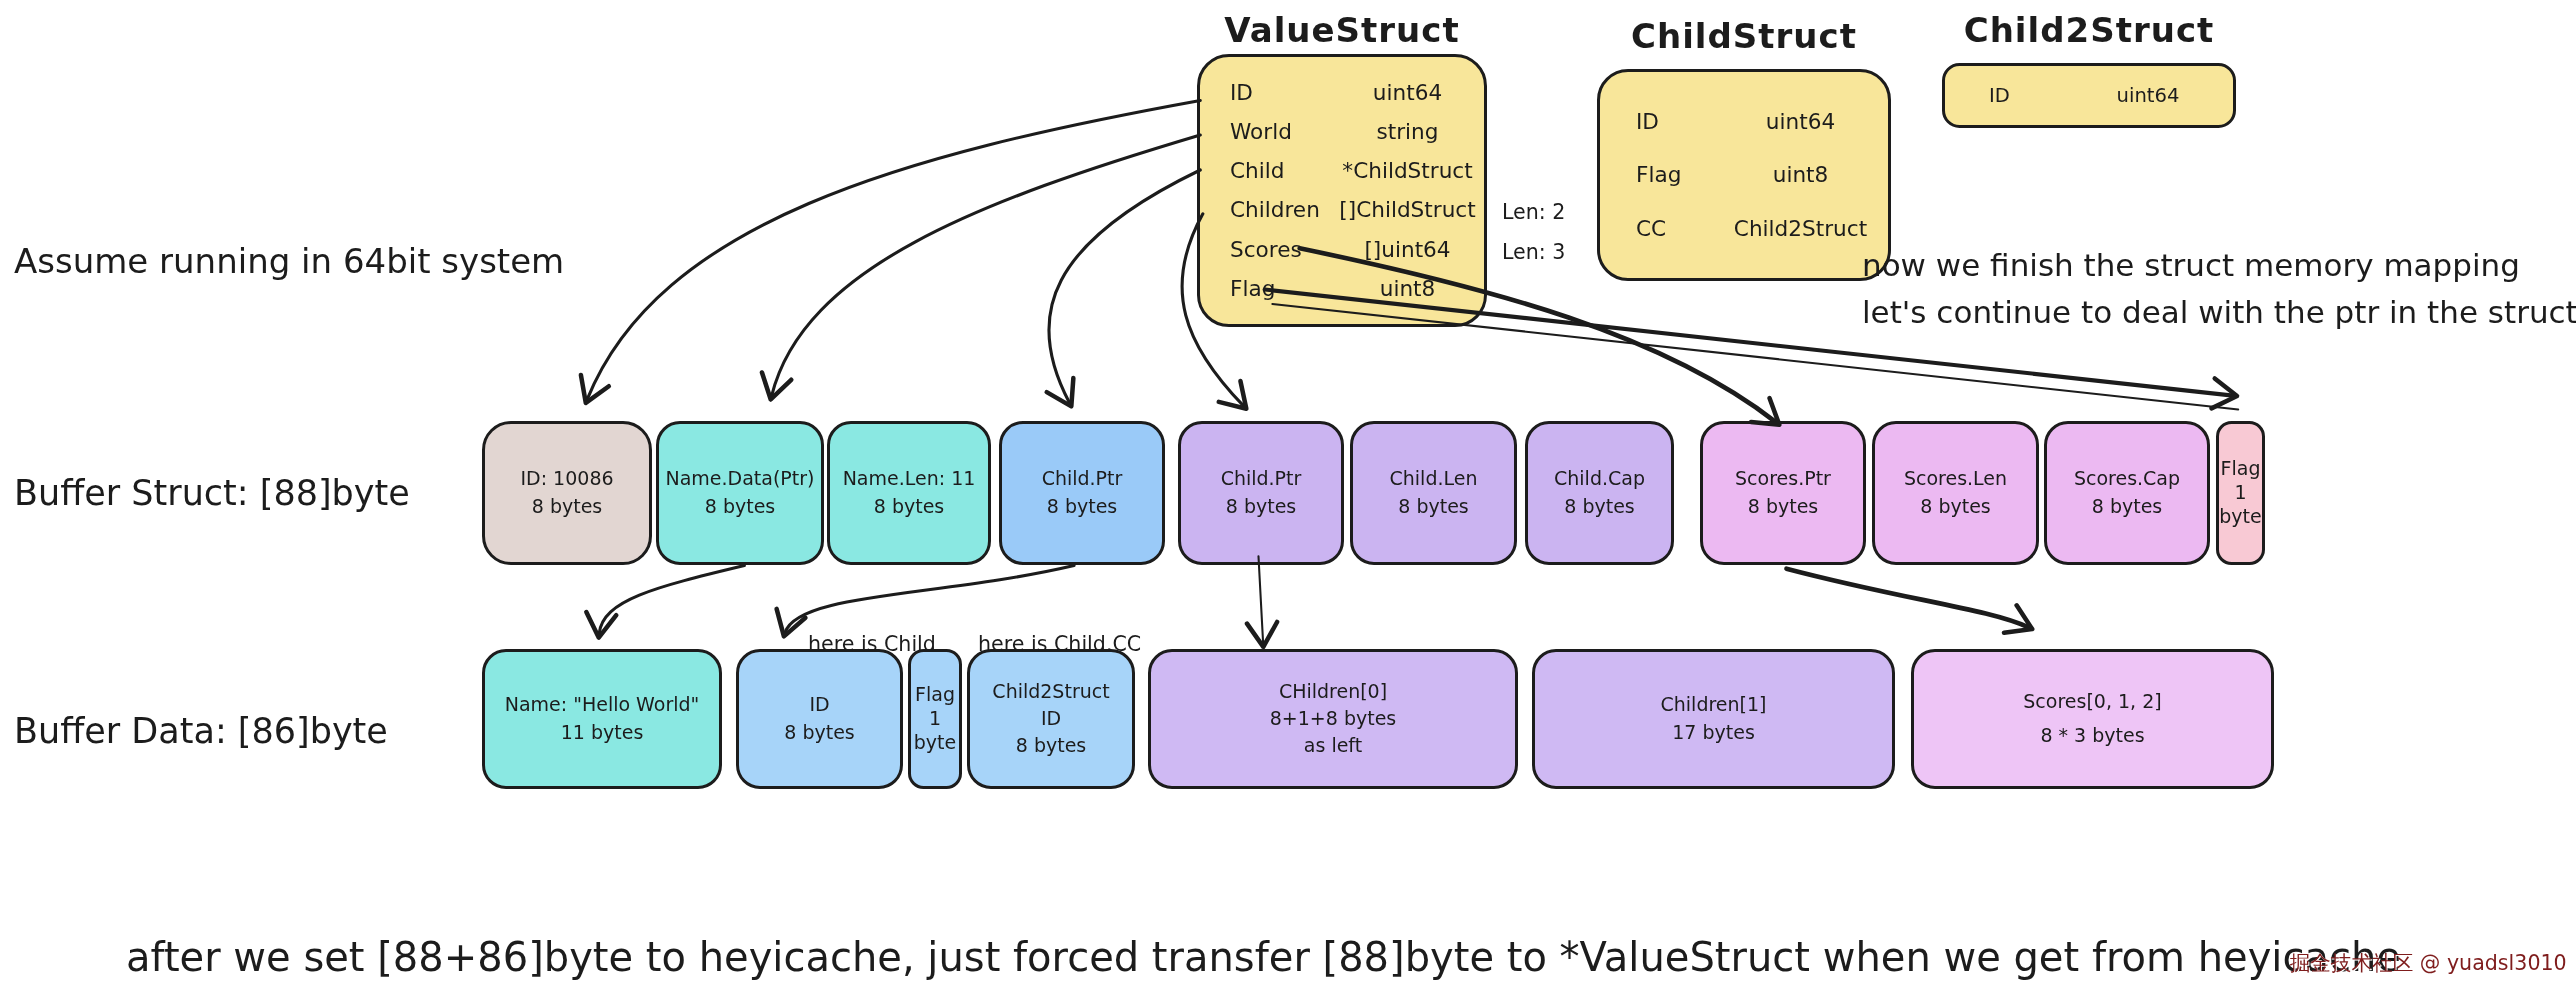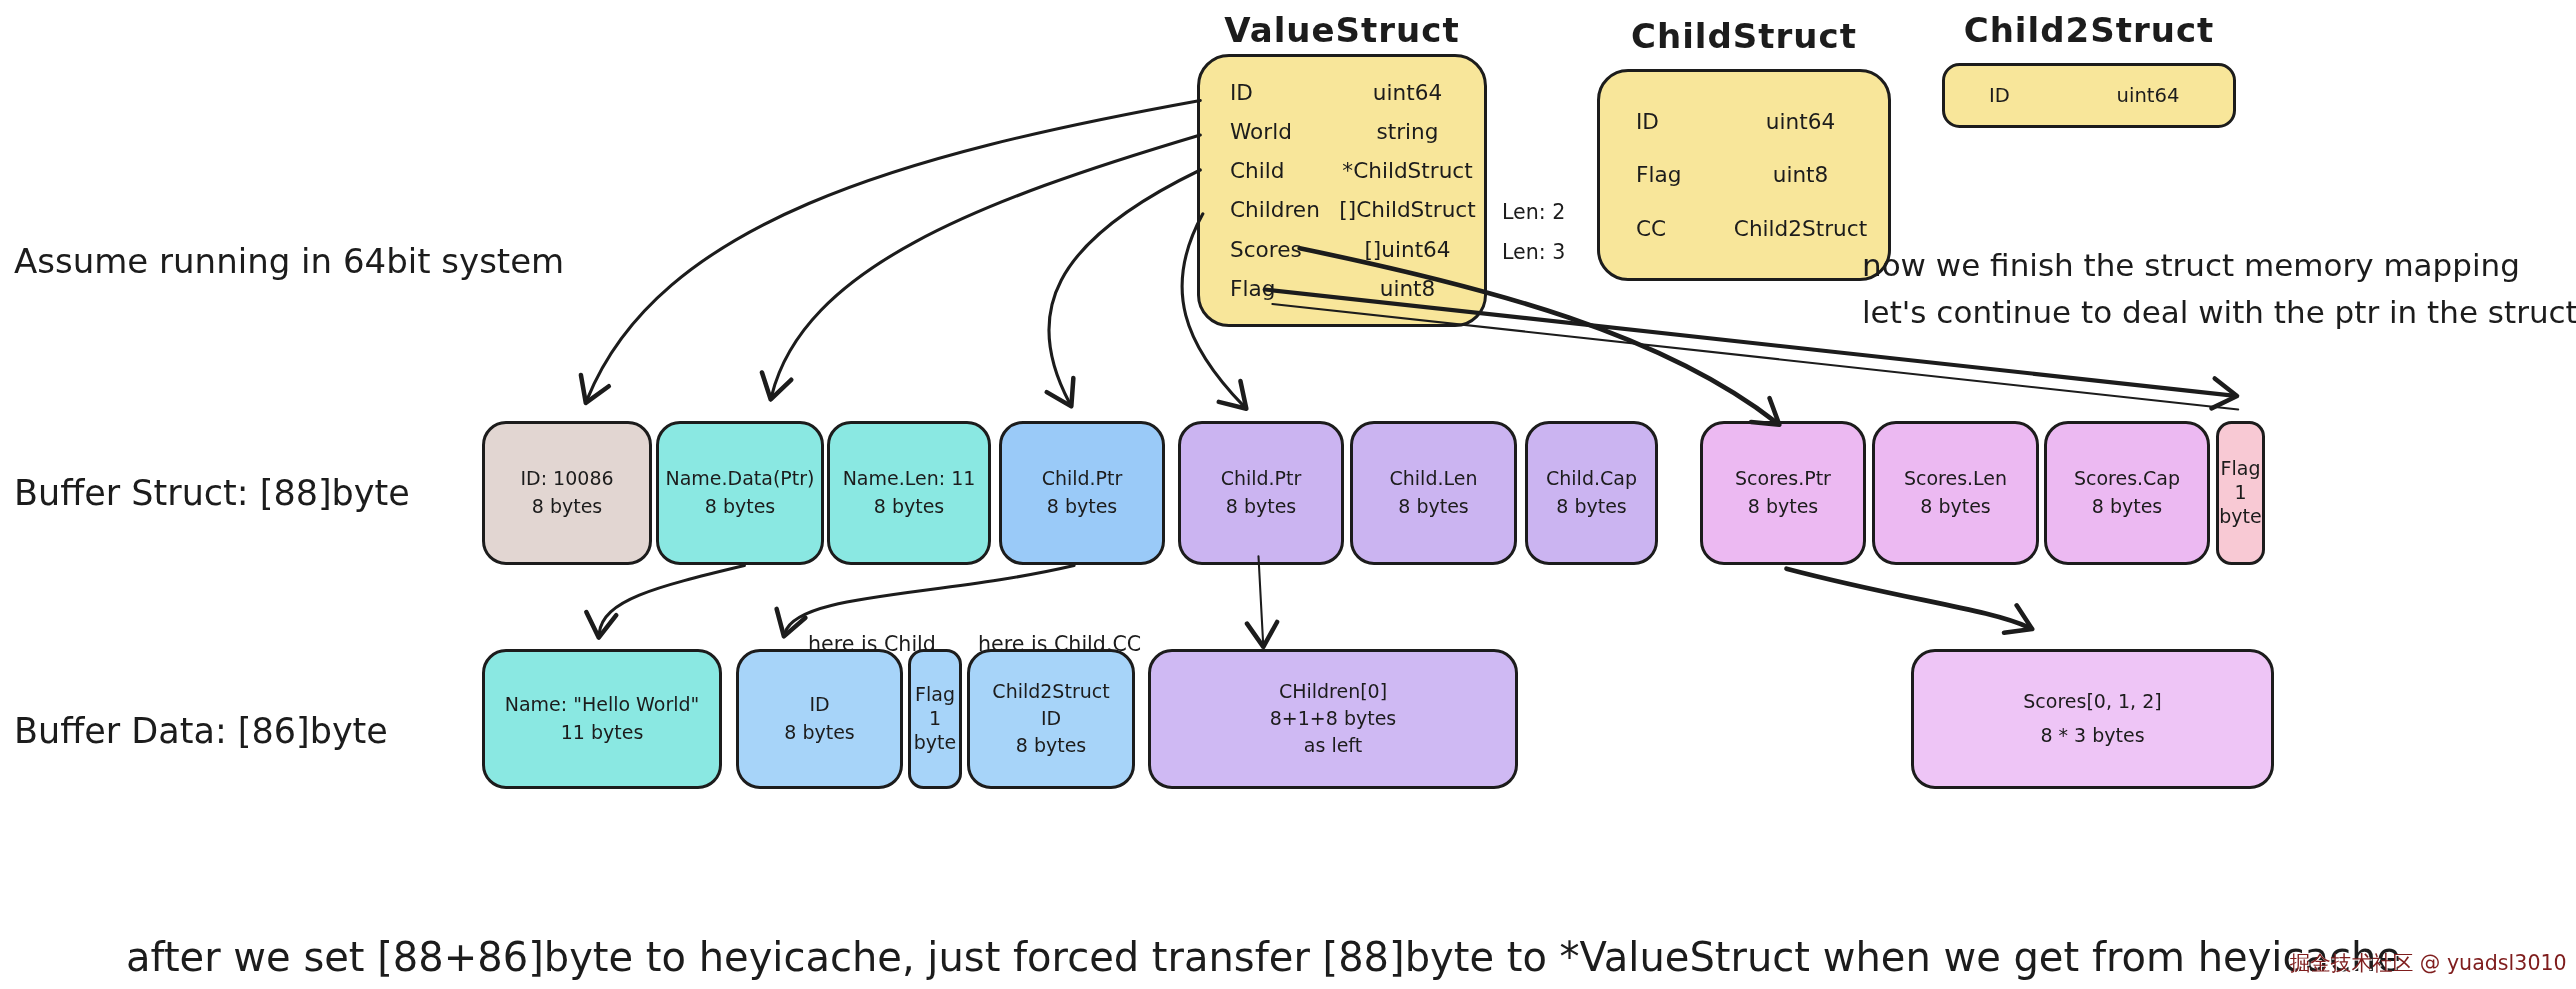--- a/index.html
+++ b/index.html
@@ -22,21 +22,21 @@
   .small-note { position:absolute; font-size:20.6px; white-space:nowrap; }
   .bottom-note { position:absolute; font-size:40px; white-space:nowrap; }
 
   
   .cellrow { position:absolute; }
   .cell { position:absolute; top:0; height:100%; border:3.1px solid #1c1c1c; border-radius:24px;
           display:flex; flex-direction:column; align-items:center; justify-content:center;
           gap:7.2px; font-size:19px; text-align:center; line-height:1.05; }
   .cell span { display:block; }
   .narrow { border-radius:15.5px; gap:4.1px; }
-  .c-tan    { background:#e2d6d2; }
+  .c-tan    { background:#e2d6d2;border-radius:29px; }
   .c-cyan   { background:#8ae8e2; }
   .c-blue   { background:#9acaf8; }
   .c-blue2  { background:#a7d4f9; }
   .c-purple { background:#cbb4f1; }
   .c-purple2{ background:#cfb9f3; }
   .c-pink   { background:#ecb9f2; }
   .c-pink2  { background:#eec5f6;gap:14px; }
   .c-rose   { background:#f8c9d4; }
   .c-hatch  { background:repeating-linear-gradient(150deg, #ffffff 0 9.3px, #f3adbc 9.3px 11.3px); }
 
@@ -132,21 +132,21 @@
     <span>8 bytes</span>
   </div>
   <div class="cell c-purple" style="left:696px; width:166px;">
     <span>Child.Ptr</span>
     <span>8 bytes</span>
   </div>
   <div class="cell c-purple" style="left:868px; width:167px;">
     <span>Child.Len</span>
     <span>8 bytes</span>
   </div>
-  <div class="cell c-purple" style="left:1043px; width:133px;">
+  <div class="cell c-purple" style="left:1043px; width:149px;">
     <span>Child.Cap</span>
     <span>8 bytes</span>
   </div>
   <div class="cell c-pink" style="left:1218px; width:166px;">
     <span>Scores.Ptr</span>
     <span>8 bytes</span>
   </div>
   <div class="cell c-pink" style="left:1390px; width:167px;">
     <span>Scores.Len</span>
     <span>8 bytes</span>
@@ -178,20 +178,24 @@
   </div>
   <div class="cell c-blue2" style="left:485px; width:168px;">
     <span>Child2Struct</span>
     <span>ID</span>
     <span>8 bytes</span>
   </div>
   <div class="cell c-purple2" style="left:666px; width:370px;">
     <span>CHildren[0]</span>
     <span>8+1+8 bytes</span>
     <span>as left</span>
+  </div>
+  <div class="cell c-purple2" style="left:1050px; width:363px;">
+    <span>Children[1]</span>
+    <span>17 bytes</span>
   </div>
   <div class="cell c-pink2" style="left:1429px; width:363px;">
     <span>Scores[0, 1, 2]</span>
     <span>8 * 3 bytes</span>
   </div>
 </div>
 
 <svg id="arrows" viewBox="0 0 5319 1920">
   <defs>
     <marker id="ah" markerUnits="userSpaceOnUse" markerWidth="78" markerHeight="78" viewBox="0 0 40 40" refX="28" refY="20" orient="auto">

